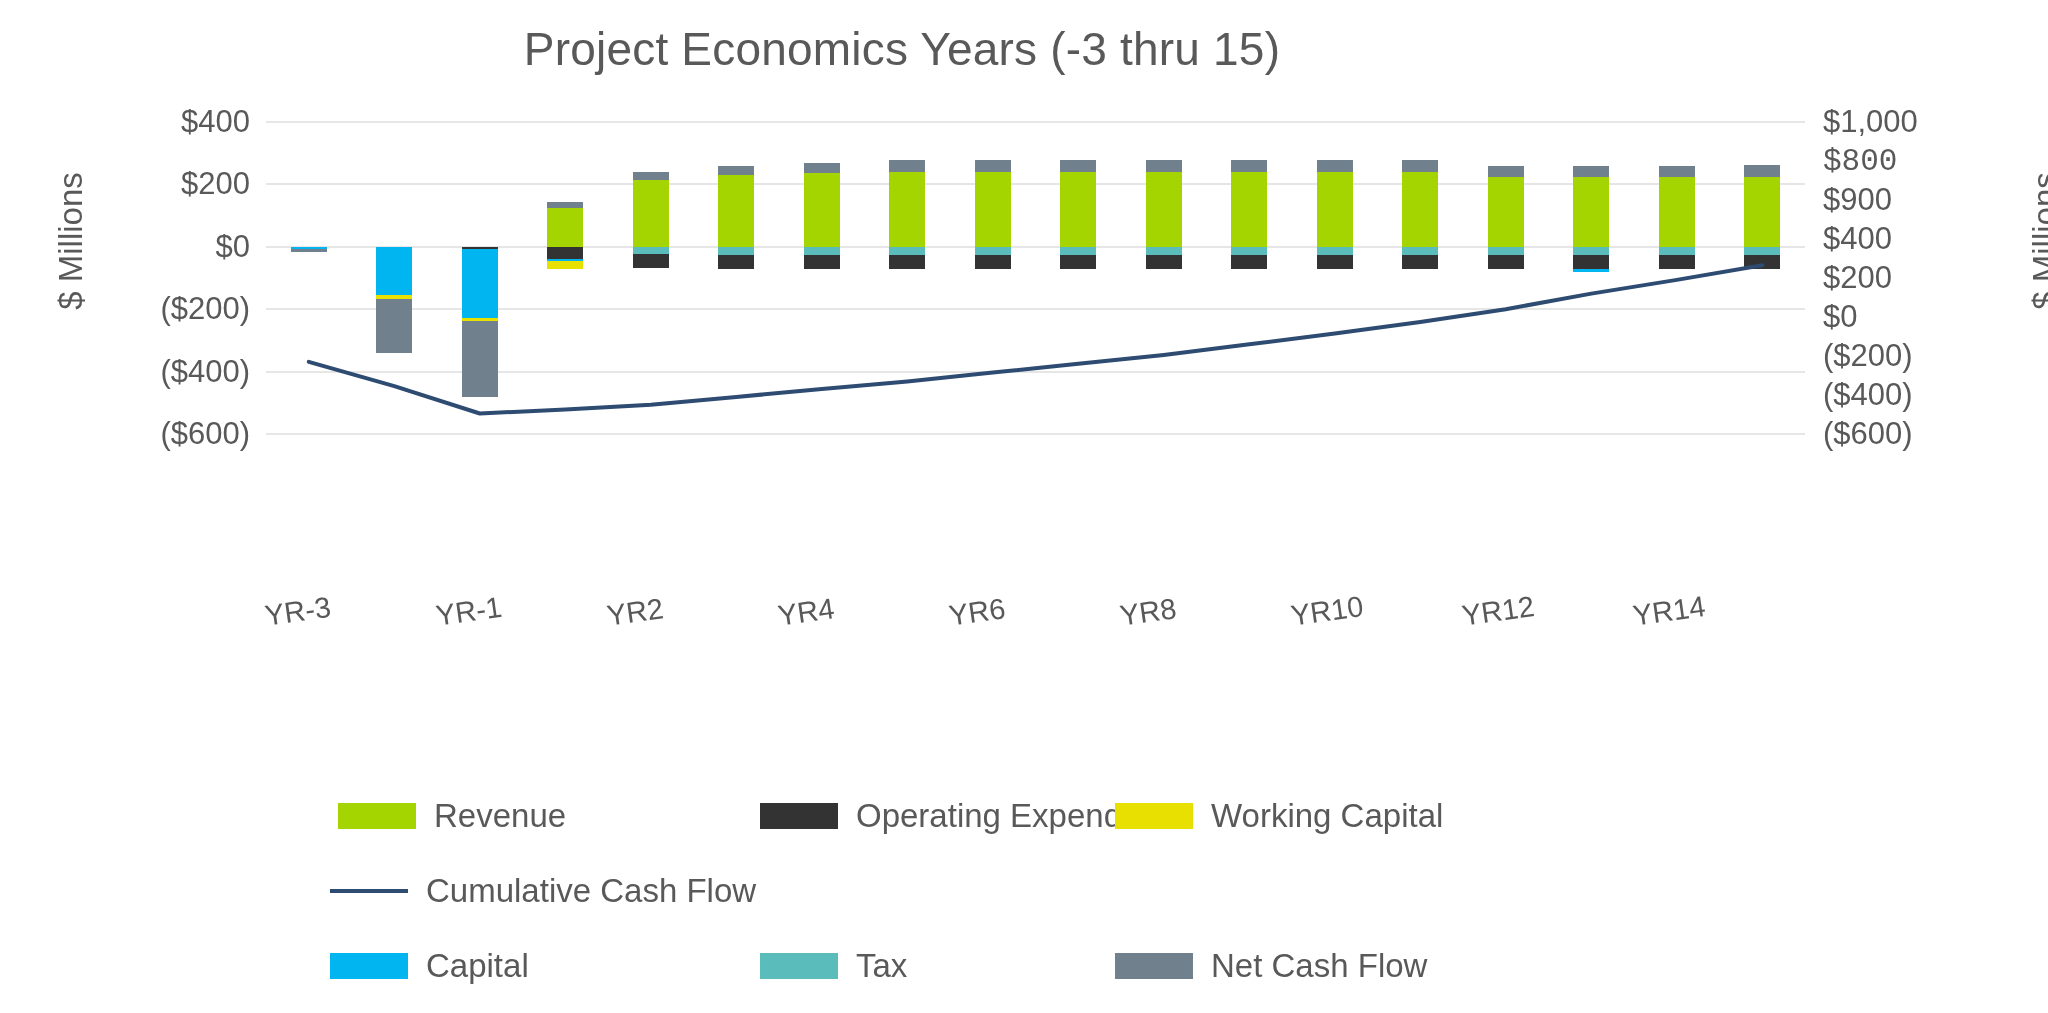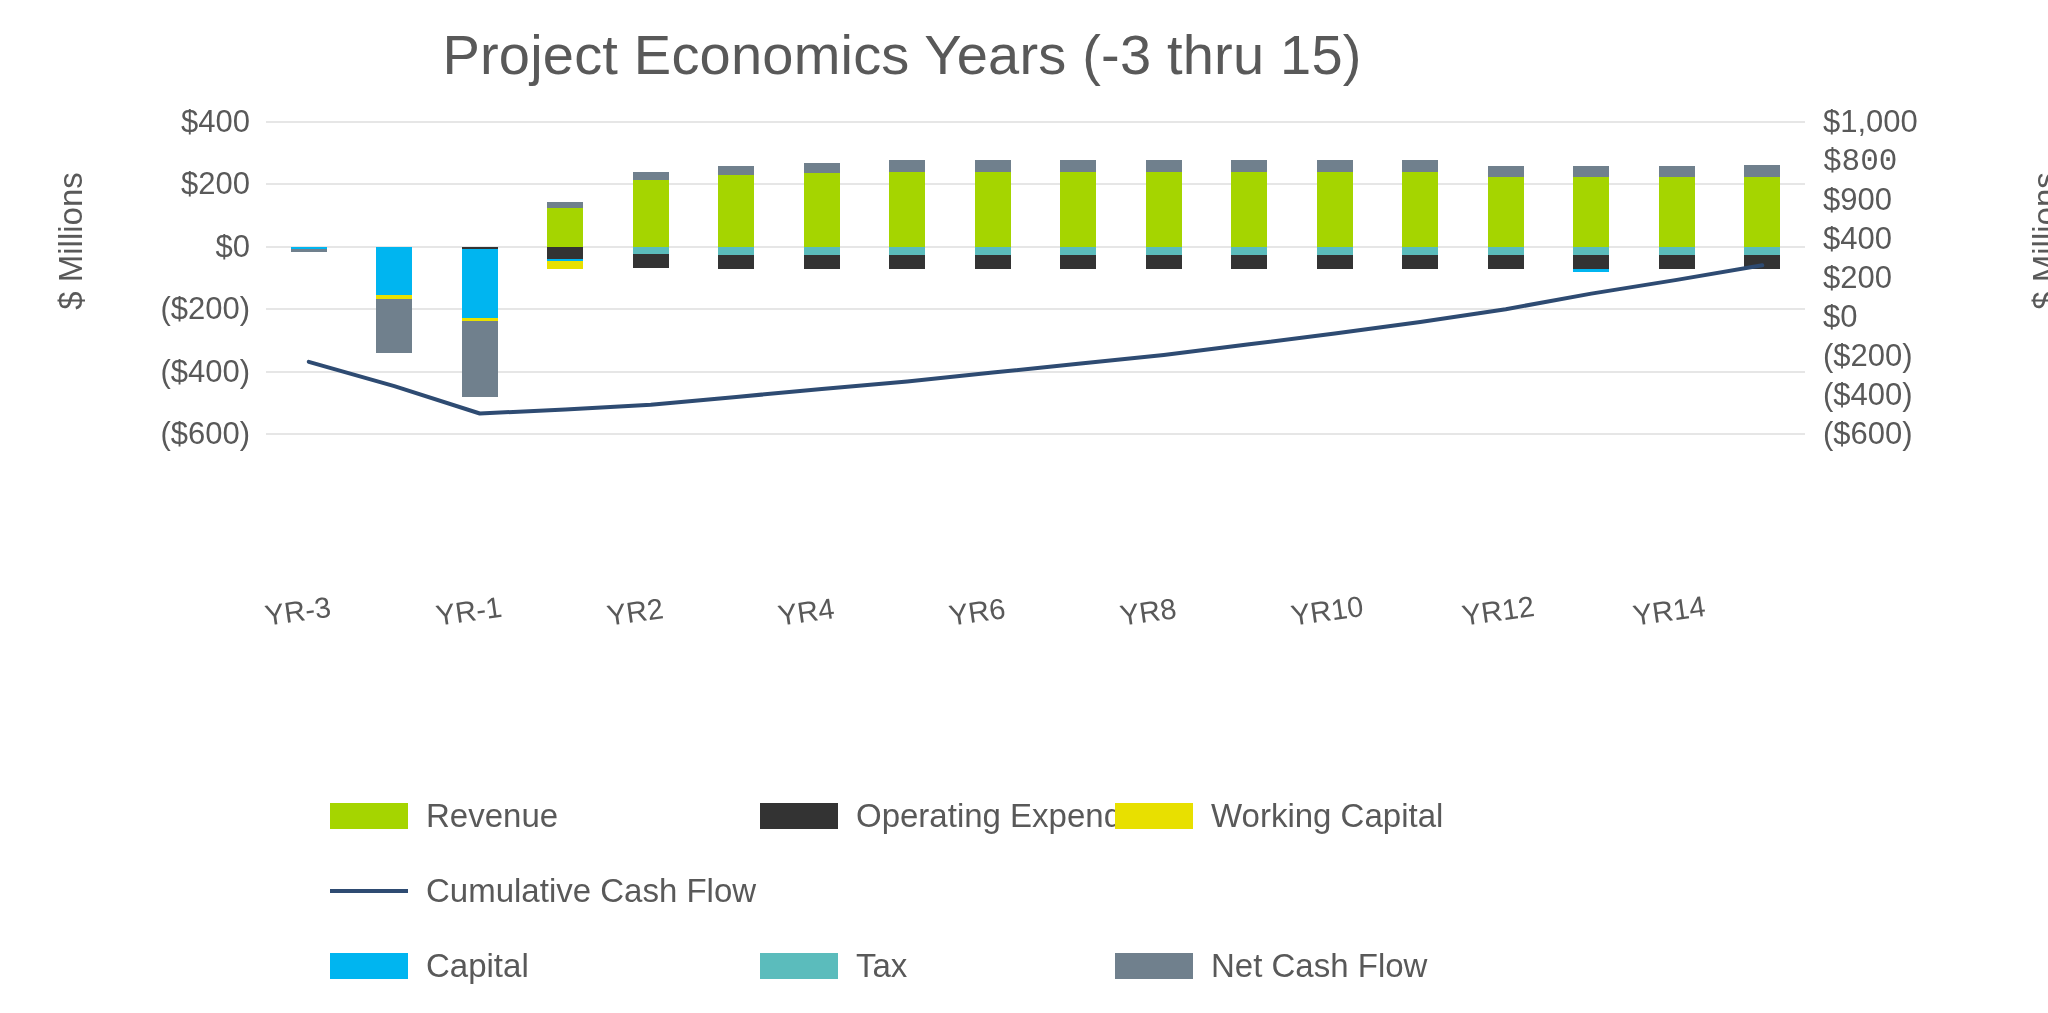--- a/index.html
+++ b/index.html
@@ -1,19 +1,19 @@
 <!DOCTYPE html>
 <html><head>
 <meta charset="utf-8">
 <style>
   html,body{margin:0;padding:0;}
   body{width:2048px;height:1013px;background:#ffffff;font-family:"Liberation Sans",sans-serif;overflow:hidden;}
   #root{position:relative;width:2048px;height:1013px;}
 
-  .title{position:absolute;left:0;top:22px;width:1804px;text-align:center;font-size:56px;color:#595959;font-weight:400;letter-spacing:.2px;}
+  .title{position:absolute;left:0;top:22px;width:1804px;text-align:center;font-size:46px;color:#595959;font-weight:400;letter-spacing:.2px;}
 
   
   #plot{position:absolute;left:266px;top:122px;width:1539px;height:312px;}
   .gridline{position:absolute;left:0;width:1539px;height:2px;background:#e6e6e6;}
   .zeroline{background:#e6e6e6;}
 
   .ytick-l{position:absolute;right:0;transform:translateY(-50%);font-size:31px;color:#595959;white-space:nowrap;text-align:right;}
   #yaxis-left{position:absolute;left:60px;top:122px;width:190px;height:312px;}
   .ytick-r{position:absolute;left:0;transform:translateY(-50%);font-size:31px;color:#595959;white-space:nowrap;}
   #yaxis-right{position:absolute;left:1823px;top:122px;width:210px;height:312px;}
@@ -183,21 +183,21 @@
         <div class="seg" style="top: 124.8px; height: 7.8px; background: rgb(91, 188, 188);"></div>
         <div class="seg" style="top: 132.6px; height: 14.04px; background: rgb(51, 51, 51);"></div>
       </div>
     </div>
   <svg id="linelayer" viewBox="0 0 1539 312" width="1539" height="312">
       <polyline points="42.8,239.8 128.3,264.2 213.8,291.5 299.3,287.6 384.8,282.8 470.3,274.9 555.8,267.1 641.3,259.4 726.8,250.6 812.3,241.8 897.8,233.0 983.3,222.3 1068.8,211.6 1154.3,199.9 1239.8,187.2 1325.3,171.6 1410.8,157.9 1496.3,143.3" fill="none" stroke="#2e4b72" stroke-width="4" stroke-linejoin="round" stroke-linecap="round"></polyline>
     </svg>
 
   <div id="legend">
       <div class="leg-row" style="position: relative;">
-        <div class="leg-item" style="position: absolute; left: 0px;">
+        <div class="leg-item" style="position: absolute; left: 8px;">
           <div class="swatch" style="background: rgb(165, 213, 0);"></div>
           <span class="leg-text">Revenue</span>
         </div>
         <div class="leg-item" style="position: absolute; left: 430px;">
           <div class="swatch" style="background: rgb(51, 51, 51);"></div>
           <span class="leg-text">Operating Expenditure</span>
         </div>
         <div class="leg-item" style="position: absolute; left: 785px;">
           <div class="swatch" style="background: rgb(232, 224, 0);"></div>
           <span class="leg-text">Working Capital</span>

